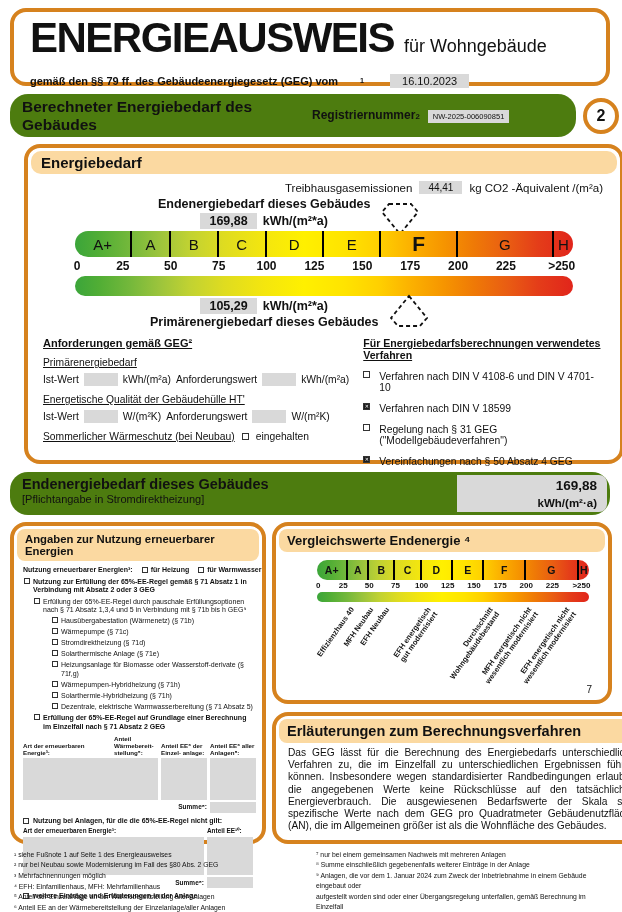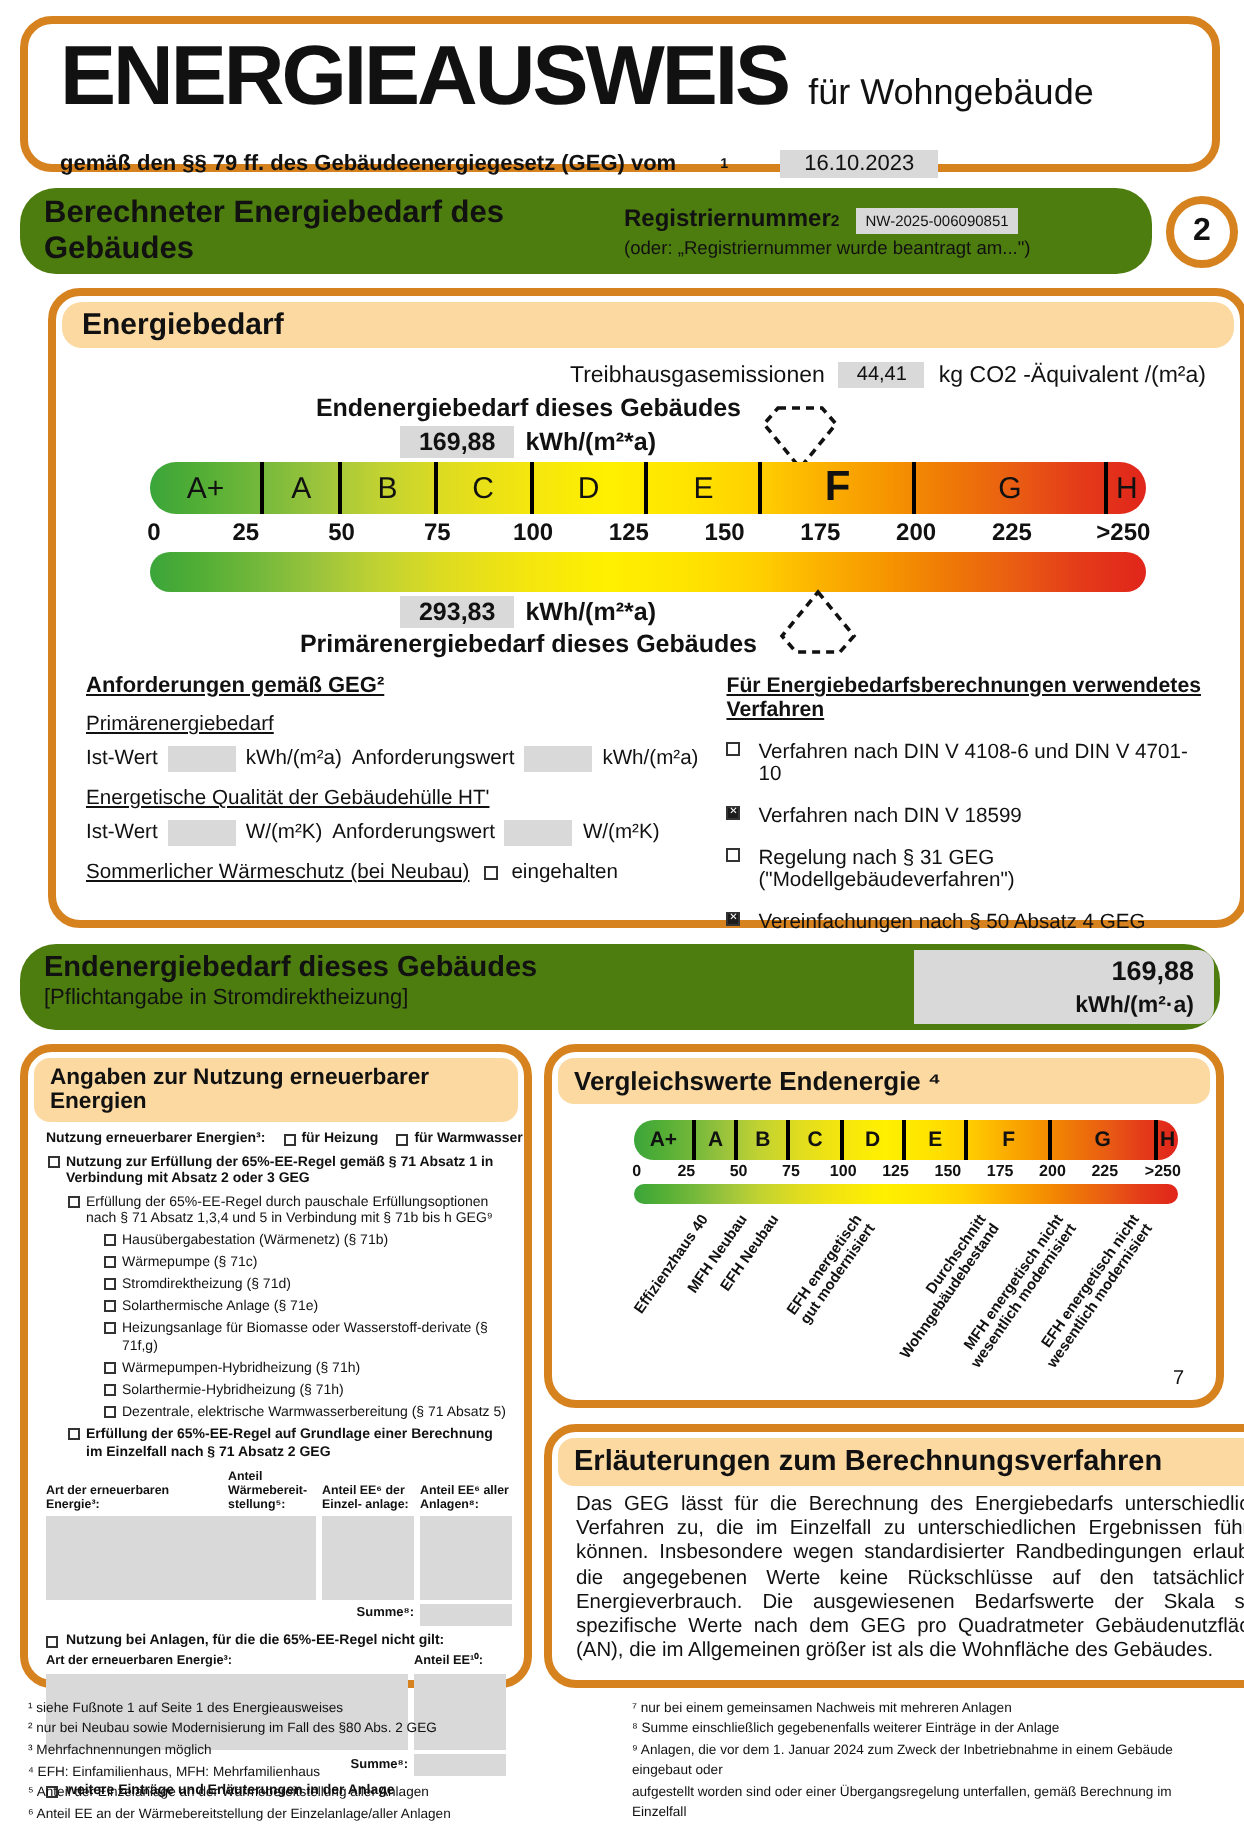--- a/index.html
+++ b/index.html
@@ -144,21 +144,20 @@
   </div>
 
   <div class="band" id="reg-band">
     <div class="band-title">Berechneter Energiebedarf des Gebäudes</div>
     <div class="reg-block">
       <div class="reg-row1">
         <span>Registriernummer</span>
         <sup>2</sup>
         <span class="gbox reg-number">NW-2025-006090851</span>
       </div>
-      <div class="reg-row2">(oder: „Registriernummer wurde beantragt am...")</div>
     </div>
   </div>
   <div id="page-circle">2</div>
 
   <div class="box" id="energie-box">
     <div class="inner-band">Energiebedarf</div>
     <div class="ghg-row">
       <span>Treibhausgasemissionen</span>
       <span class="gbox ghg-val">44,41</span>
       <span>kg CO2 -Äquivalent /(m²a)</span>
@@ -210,21 +209,21 @@
           <span class="tick" style="left: 38.4615%;">100</span>
           <span class="tick" style="left: 48.0769%;">125</span>
           <span class="tick" style="left: 57.6923%;">150</span>
           <span class="tick" style="left: 67.3077%;">175</span>
           <span class="tick" style="left: 76.9231%;">200</span>
           <span class="tick" style="left: 86.5385%;">225</span>
           <span class="tick" style="left: 100%; transform: translateX(-92%);">&gt;250</span>
         </div>
       <div class="sc-gradient egrad"></div>
       <div class="val-row">
-        <span class="gbox big-val">293,83</span>
+        <span class="gbox big-val">105,29</span>
         <span>kWh/(m²*a)</span>
       </div>
       <div class="center-col prim-label">Primärenergiebedarf dieses Gebäudes</div>
       <svg id="arrow-up" class="marker-arrow" width="40" height="34" viewBox="0 0 40 34" style="left: 67.1269%;">
           <polygon points="20,2 38,24 31,32 9,32 2,24" fill="none" stroke="#111" stroke-width="1.8" stroke-dasharray="4 3"></polygon>
         </svg>
     </div>
 
     <div class="cols">
       <div class="col-left">

